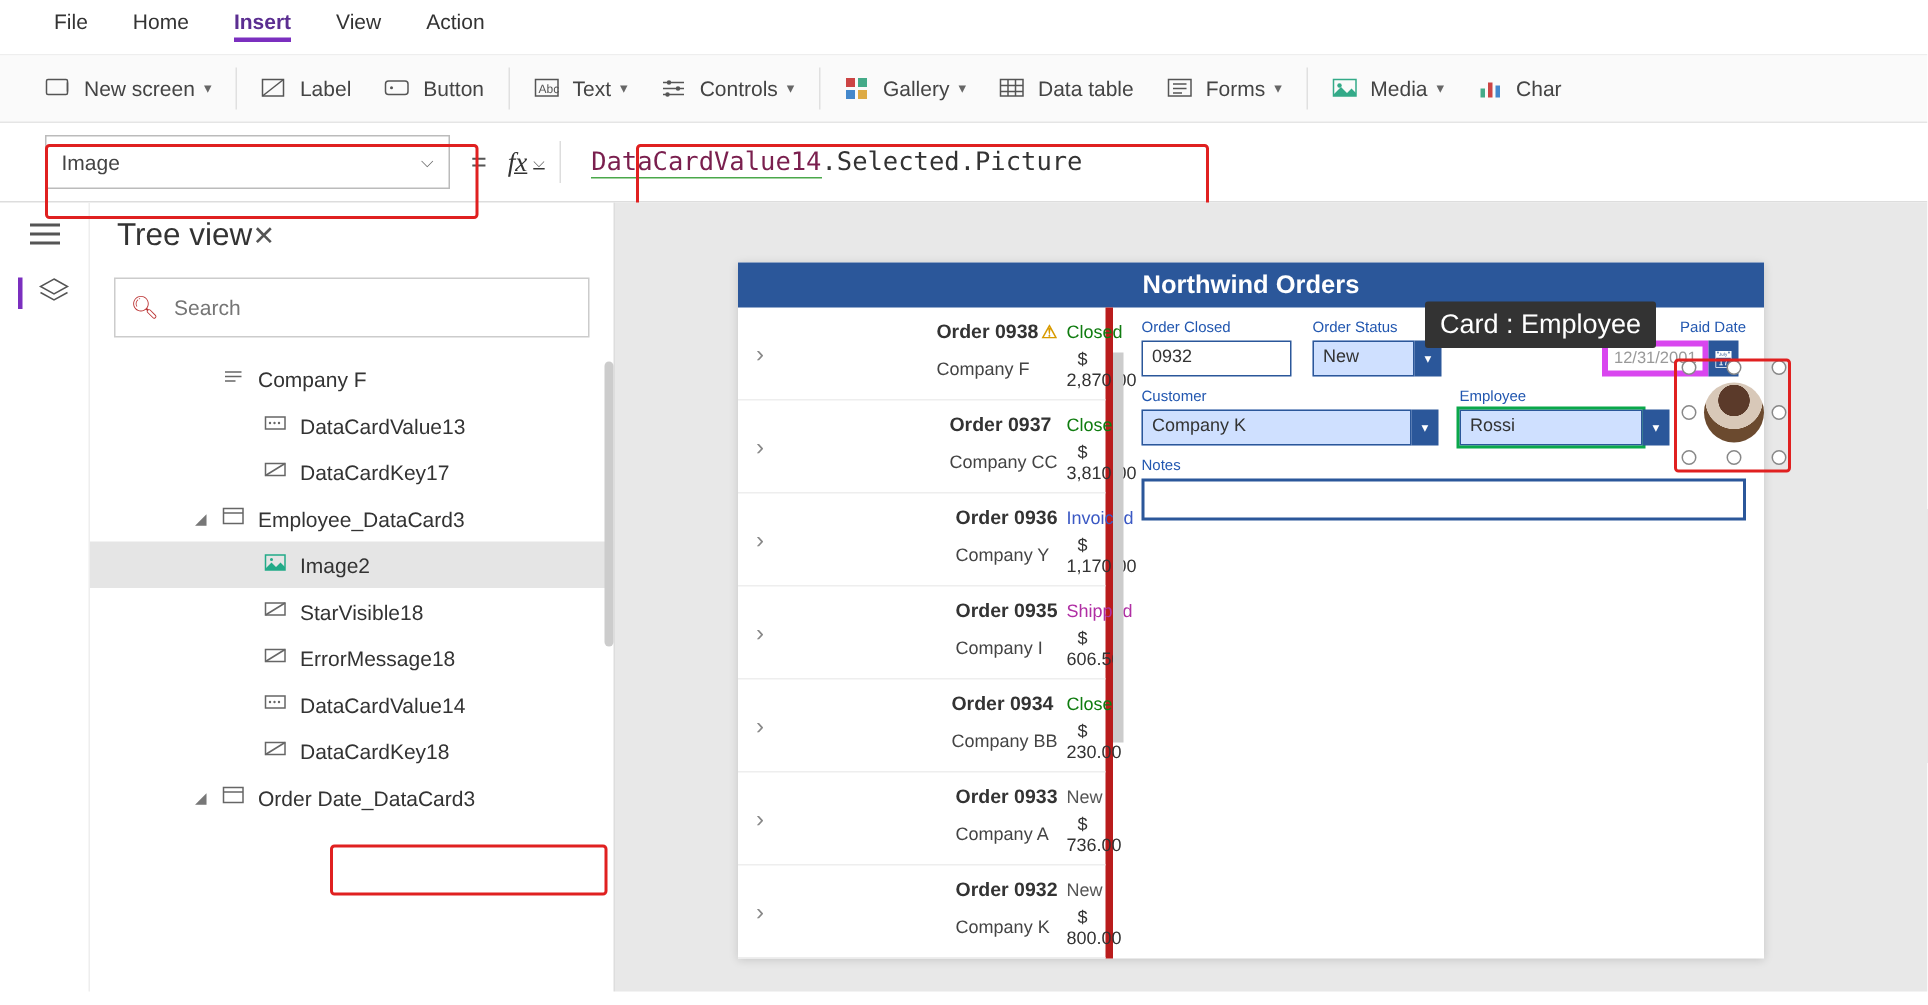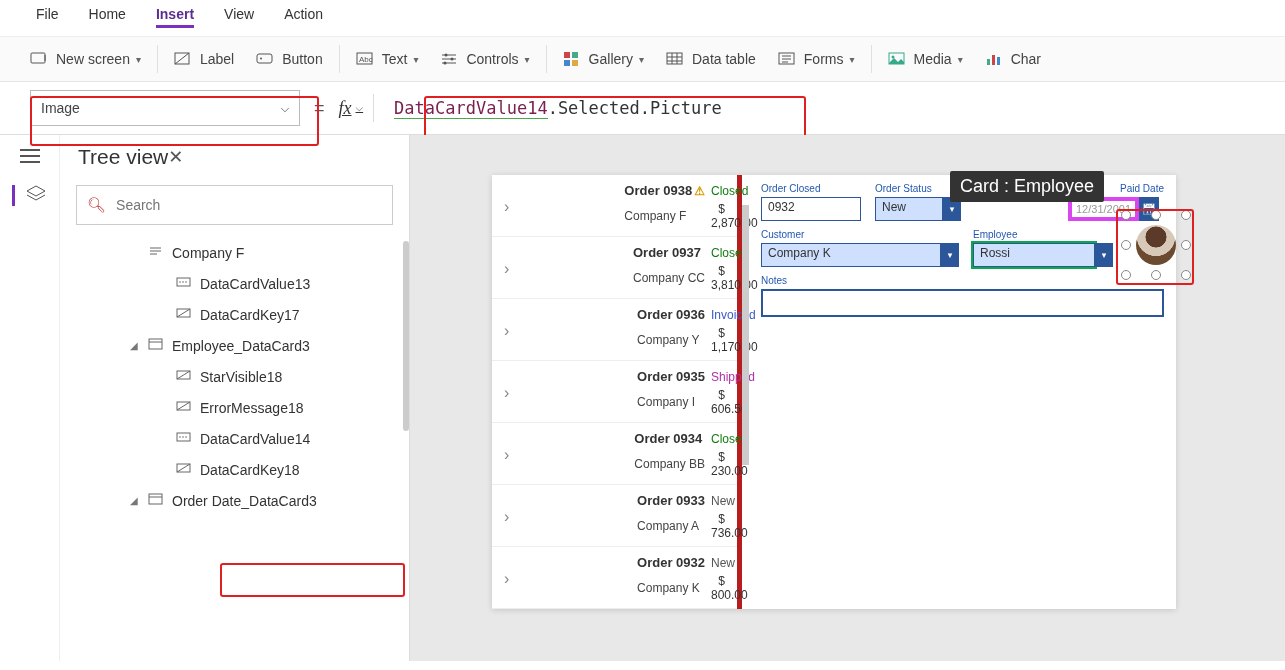--- a/index.html
+++ b/index.html
@@ -260,20 +260,29 @@
           <span>DataCardKey17</span>
         </div>
         <div class="tree-item ind-3">
           <span class="tog">◢</span>
           <span><svg class="ico-s">
               <rect x="1" y="2" width="13" height="10" fill="none" stroke="#666"></rect>
               <line x1="1" y1="5" x2="14" y2="5" stroke="#666"></line>
             </svg></span>
           <span>Employee_DataCard3</span>
         </div>
+        <div class="tree-item ind-4 selected">
+          <span class="tog"></span>
+          <span><svg class="ico-s">
+              <rect x="1" y="2" width="13" height="10" fill="none" stroke="#2a8"></rect>
+              <circle cx="5" cy="5" r="1" fill="#2a8"></circle>
+              <path d="M1 11 L5 7 L8 10 L11 7 L14 10 L14 12 L1 12Z" fill="#2a8"></path>
+            </svg></span>
+          <span>Image2</span>
+        </div>
         <div class="tree-item ind-4">
           <span class="tog"></span>
           <span><svg class="ico-s">
               <rect x="1" y="3" width="13" height="8" fill="none" stroke="#666"></rect>
               <line x1="1" y1="11" x2="14" y2="3" stroke="#666"></line>
             </svg></span>
           <span>StarVisible18</span>
         </div>
         <div class="tree-item ind-4">
           <span class="tog"></span>
@@ -309,20 +318,21 @@
             </svg></span>
           <span>Order Date_DataCard3</span>
         </div>
       </div>
     <div class="tv-scrollhint"></div>
     <div class="red-box dc14-red"></div>
   </div>
 
   <div class="canvas">
     <div class="app">
+      <div class="app-title">Northwind Orders</div>
       <div class="app-body">
         <div class="orderlist" id="orderlist">
             <div class="orow">
               <span class="on">Order 0938<span class="warn">⚠</span></span>
               <span class="st st-closed">Closed</span>
               <span class="arr">›</span>
               <span class="cn">Company F</span>
               <span class="amt">$ 2,870.00</span>
             </div>
             <div class="orow">

